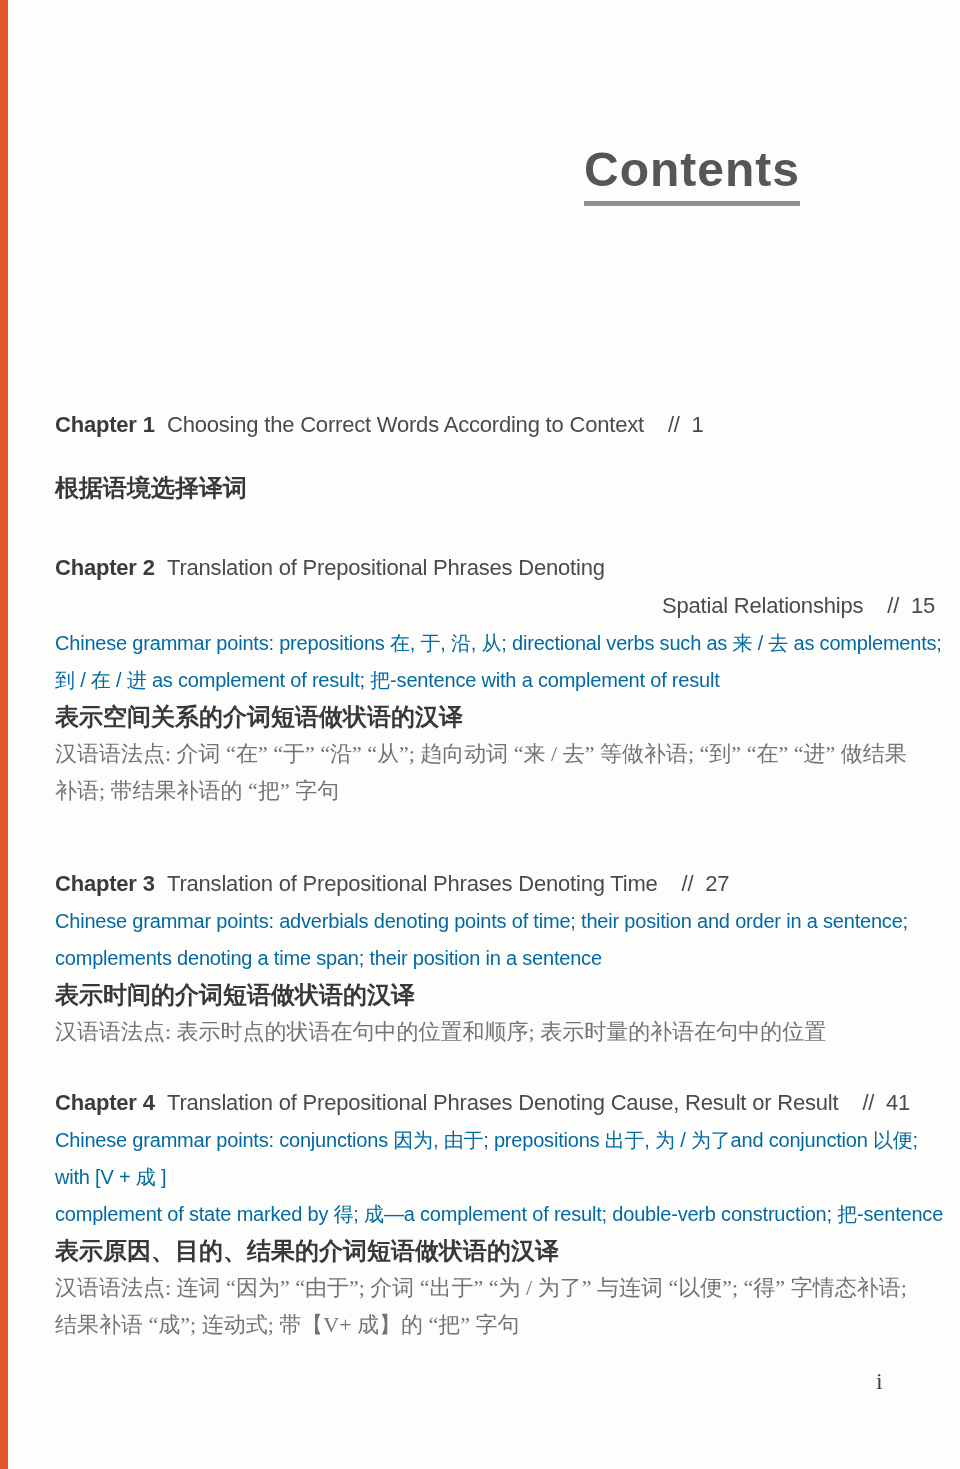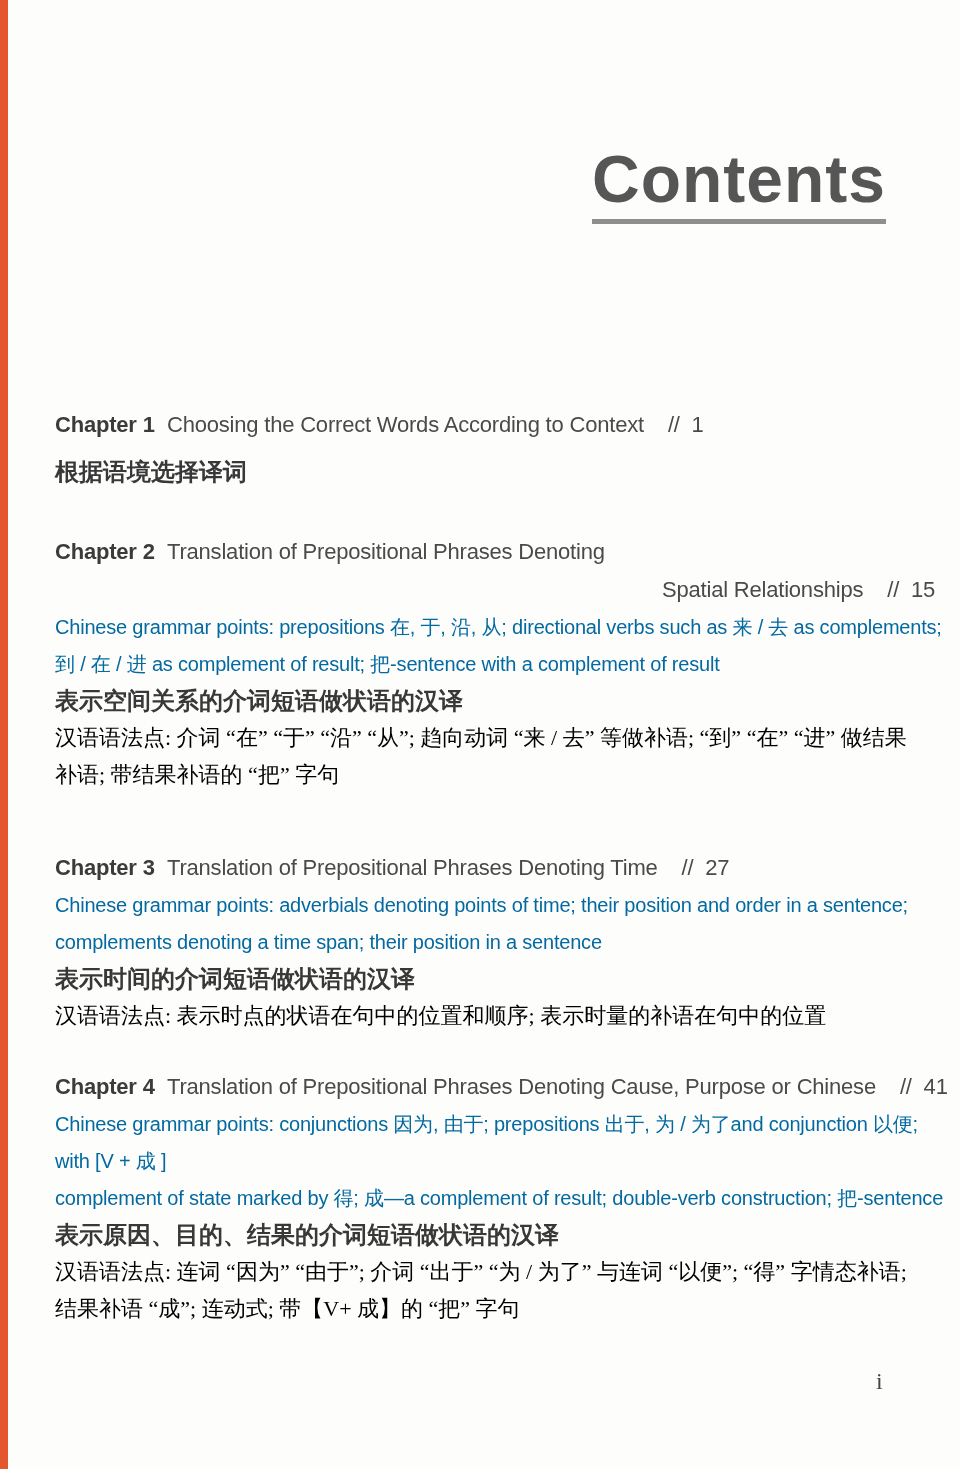--- a/index.html
+++ b/index.html
@@ -16,29 +16,28 @@
   .edge-strip {
     position: absolute; left: 0; top: 0;
     width: 8px; height: 1469px;
     background: #e4572e;
   }
 
   
   .contents-title {
     position: absolute;
     left: 584px; top: 146px;
-    font-size: 66px;
+    font-size: 48px;
     font-weight: bold;
     letter-spacing: 1px;
     line-height: 1;
     color: #565656;
     border-bottom: 5px solid #8f8f8f;
     padding-bottom: 7px;
     font-family: "Liberation Sans", sans-serif;
-    margin-left: 8px;
   }
 
   .toc {
     position: absolute;
     left: 55px; top: 406px;
     width: 880px;
   }
 
   .heading-line {
     font-size: 22px;
@@ -74,27 +73,27 @@
     font-size: 24px;
     line-height: 36px;
     white-space: nowrap;
     color: #383838;
   }
   .cn-line {
     font-family: "Liberation Serif", serif;
     font-size: 22px;
     line-height: 37px;
     white-space: nowrap;
-    color: #000000;
+    color: #737373;
   }
 
   .chapter-2 { margin-top: 43px; }
   .chapter-3 { margin-top: 56px; }
   .chapter-4 { margin-top: 34px; }
-  .ch1-cn { margin-top: 10px; }
+  .ch1-cn { margin-top: 26px; }
 
   .folio {
     position: absolute;
     left: 876px; top: 1368px;
     font-family: "Liberation Serif", serif;
     font-size: 24px;
     color: #454545;
   }
 </style>
 </head>
@@ -132,21 +131,21 @@
       <span class="ch-label">Chapter 3</span><span class="h-title">Translation of Prepositional Phrases Denoting Time</span><span class="pg">//  27</span>
     </div>
     <div class="en-line">Chinese grammar points: adverbials denoting points of time; their position and order in a sentence;</div>
     <div class="en-line">complements denoting a time span; their position in a sentence</div>
     <div class="cn-bold">表示时间的介词短语做状语的汉译</div>
     <div class="cn-line">汉语语法点: 表示时点的状语在句中的位置和顺序; 表示时量的补语在句中的位置</div>
   </div>
 
   <div class="chapter chapter-4">
     <div class="heading-line">
-      <span class="ch-label">Chapter 4</span><span class="h-title">Translation of Prepositional Phrases Denoting Cause, Purpose or Chinese</span><span class="pg">//  41</span>
+      <span class="ch-label">Chapter 4</span><span class="h-title">Translation of Prepositional Phrases Denoting Cause, Result or Result</span><span class="pg">//  41</span>
     </div>
     <div class="en-line">Chinese grammar points: conjunctions 因为, 由于; prepositions 出于, 为 / 为了and conjunction 以便;</div>
     <div class="en-line">with [V + 成 ]</div>
     <div class="en-line">complement of state marked by 得; 成—a complement of result; double-verb construction; 把-sentence</div>
     <div class="cn-bold">表示原因、目的、结果的介词短语做状语的汉译</div>
     <div class="cn-line">汉语语法点: 连词 “因为” “由于”; 介词 “出于” “为 / 为了” 与连词 “以便”; “得” 字情态补语;</div>
     <div class="cn-line">结果补语 “成”; 连动式; 带【V+ 成】的 “把” 字句</div>
   </div>
 
 </div>

